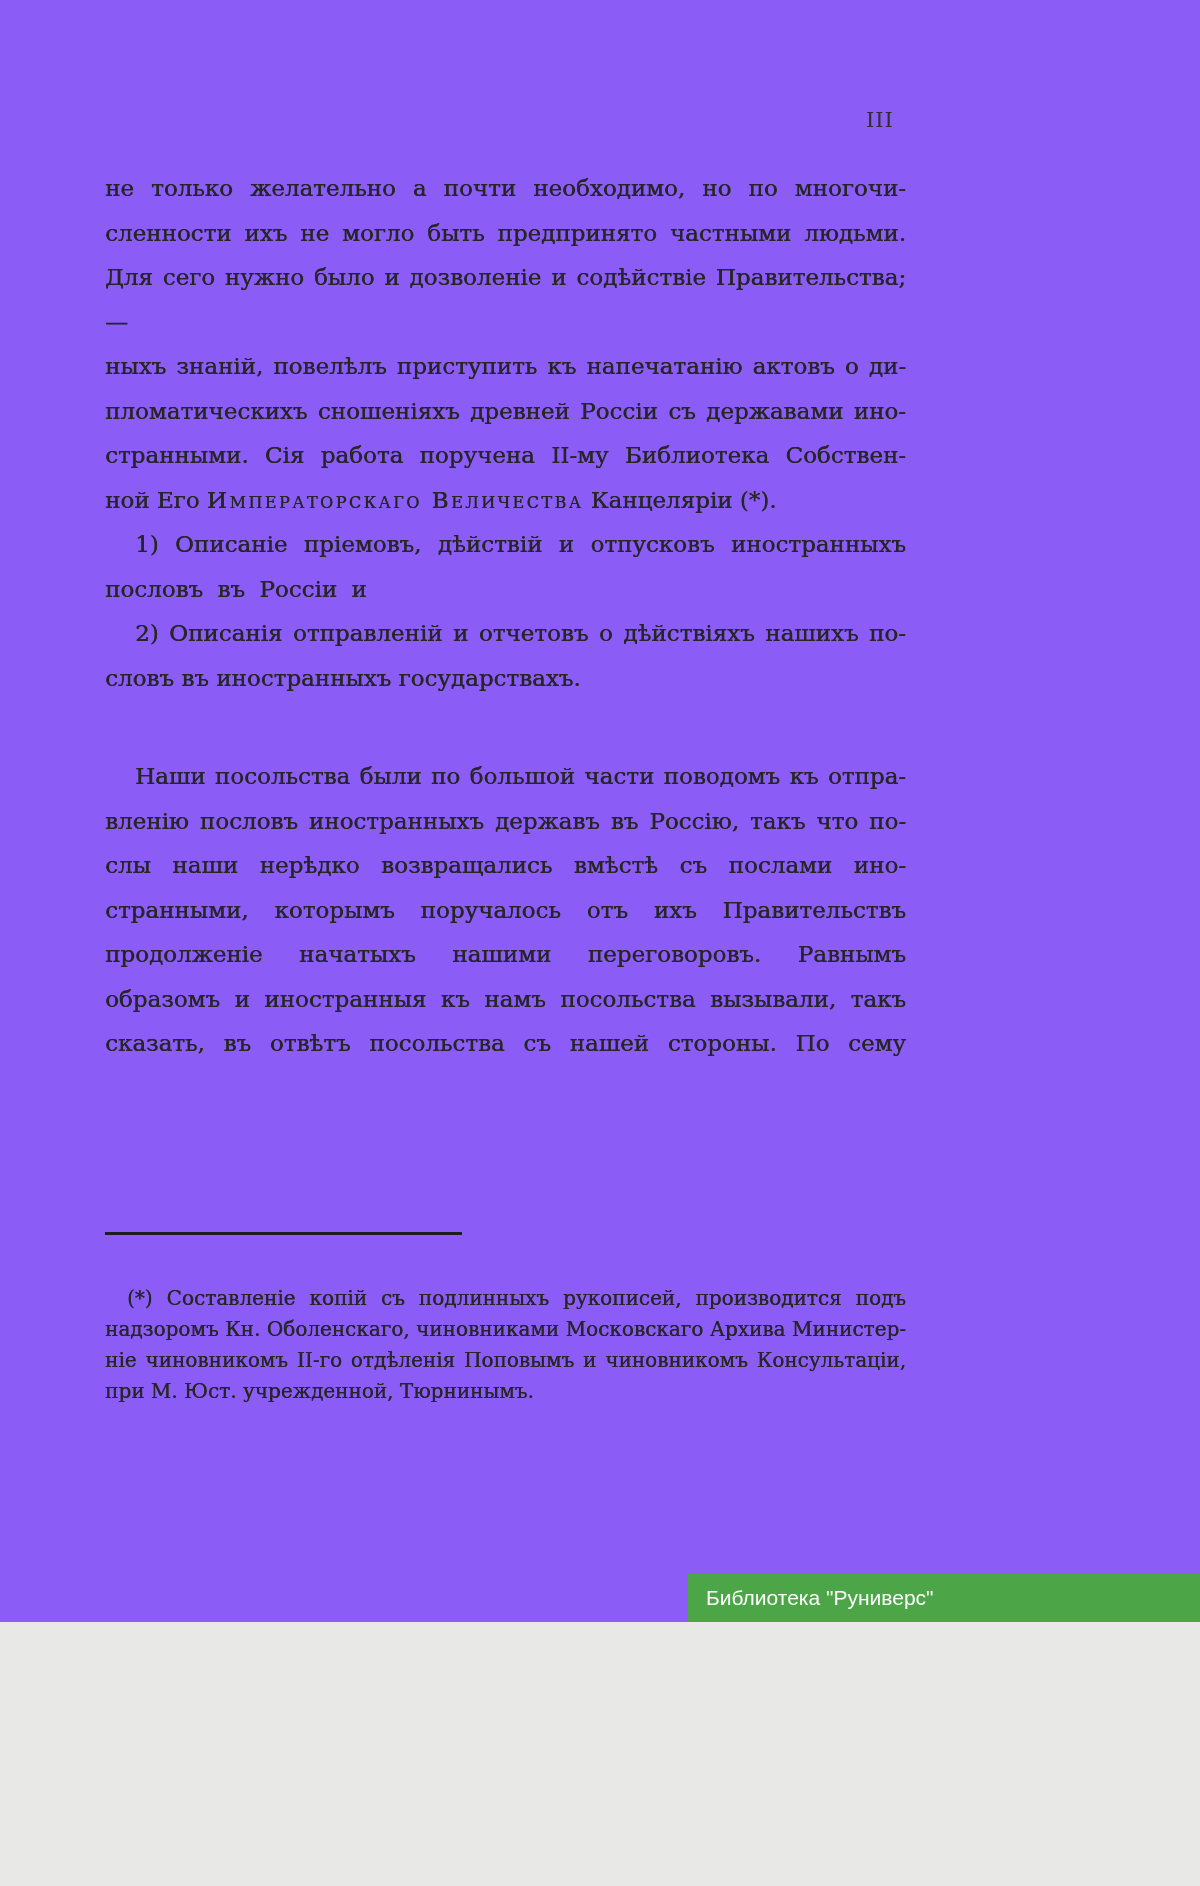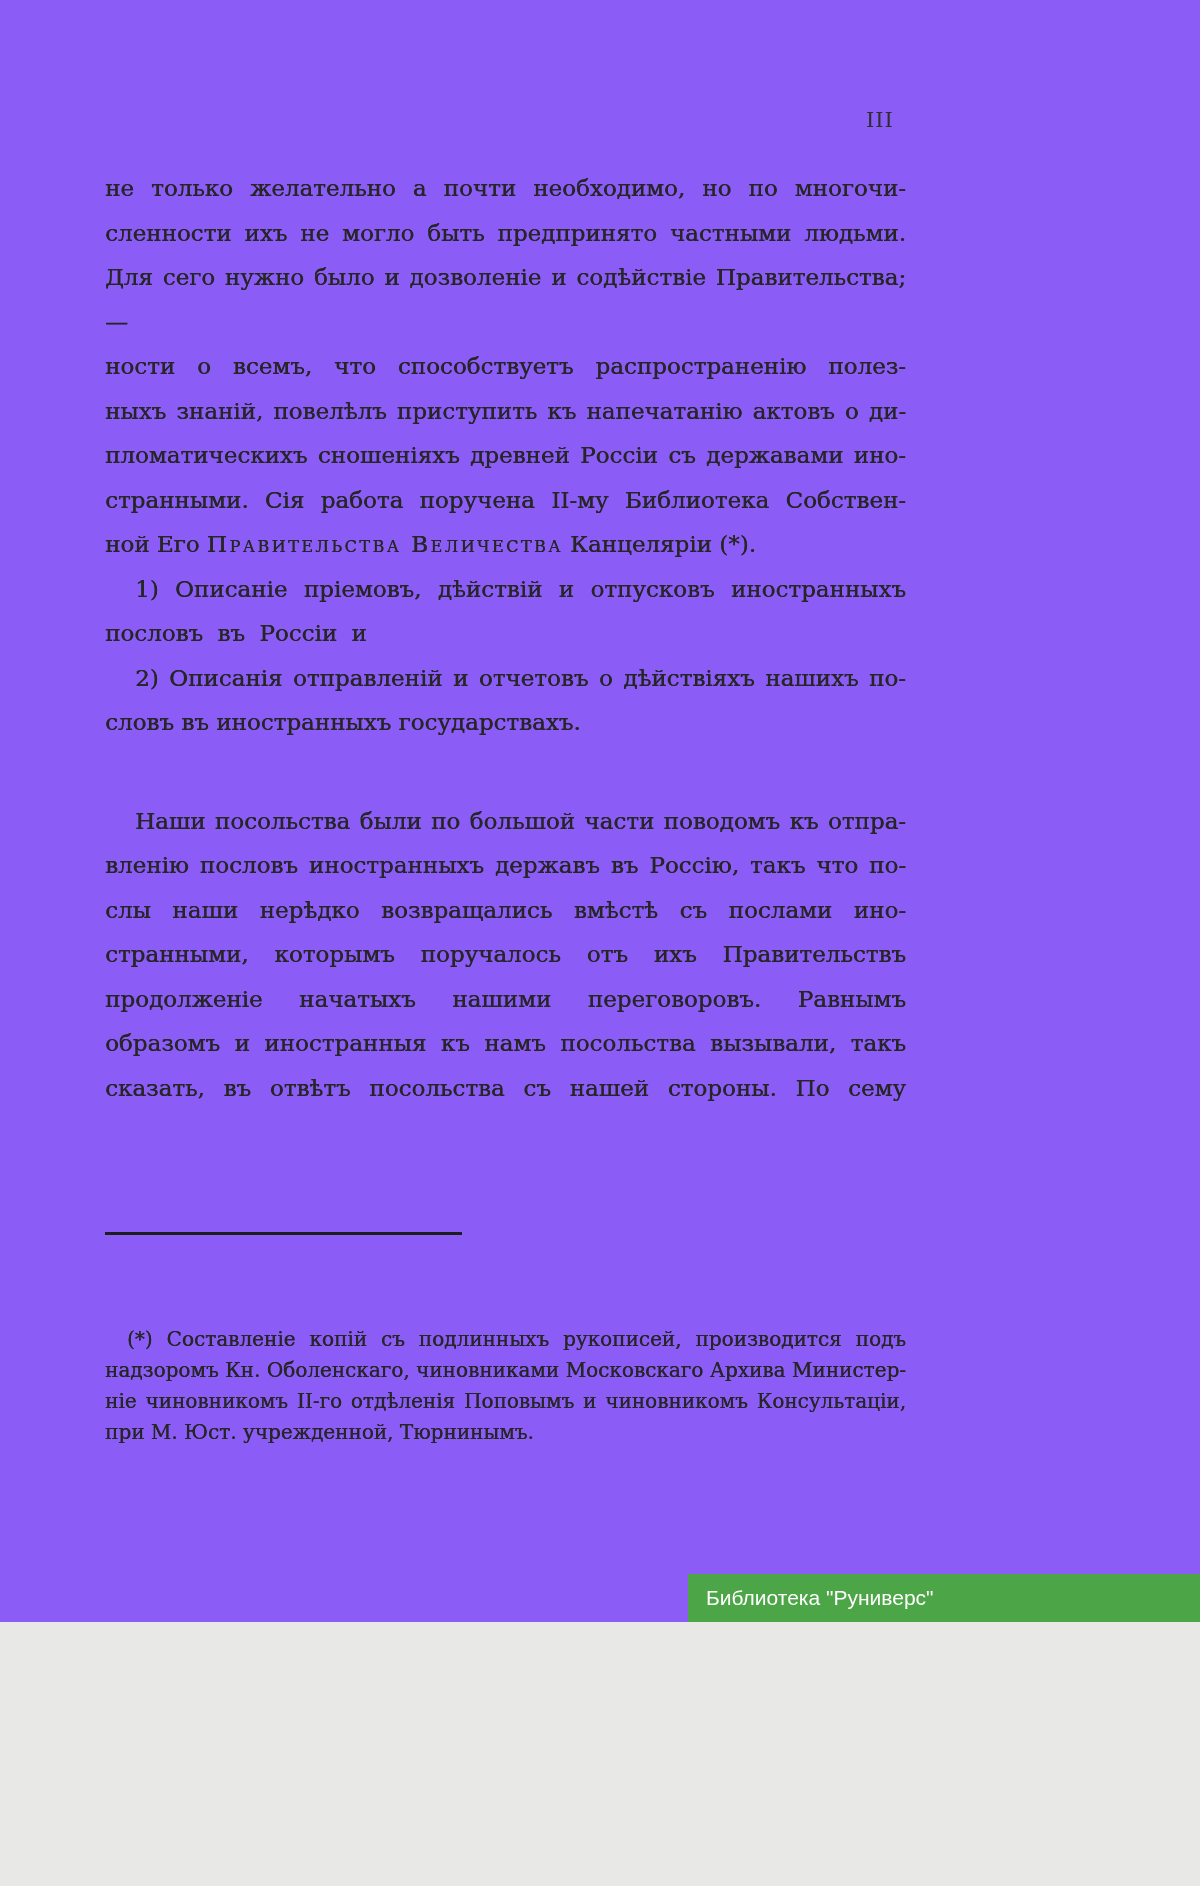--- a/index.html
+++ b/index.html
@@ -42,21 +42,21 @@
     position: absolute;
     left: 105px;
     top: 1232px;
     width: 357px;
     height: 3px;
     background: #1e1e1e;
   }
   .footnote {
     position: absolute;
     left: 105px;
-    top: 1324px;
+    top: 1283px;
     width: 801px;
     font-size: 20px;
     line-height: 31px;
     text-shadow: 0.3px 0 0 currentColor;
   }
   .footnote .ind { text-indent: 22px; }
   .footer-bar {
     position: absolute;
     left: 688px;
     right: 0;
@@ -78,25 +78,24 @@
 <div class="page">
 
   <div class="pagenum">III</div>
 
   <div class="body-text">
 
     <div class="para">
       <div class="line j">не только желательно а почти необходимо, но по многочи-</div>
       <div class="line j">сленности ихъ не могло быть предпринято частными людьми.</div>
       <div class="line j">Для сего нужно было и дозволеніе и содѣйствіе Правительства;—</div>
-      <div class="line j">ности о всемъ, что способствуетъ распространенію полез-</div>
       <div class="line j">ныхъ знаній, повелѣлъ приступить къ напечатанію актовъ о ди-</div>
       <div class="line j">пломатическихъ сношеніяхъ древней Россіи съ державами ино-</div>
       <div class="line j">странными. Сія работа поручена II-му Библиотека Собствен-</div>
-      <div class="line"><span>ной Его </span><span class="sc">Правительства Величества</span><span> Канцеляріи (*).</span></div>
+      <div class="line"><span>ной Его </span><span class="sc">Императорскаго Величества</span><span> Канцеляріи (*).</span></div>
     </div>
 
 
     <div class="para">
       <div class="line j ind">1) Описаніе пріемовъ, дѣйствій и отпусковъ иностранныхъ</div>
       <div class="line wsp">пословъ въ Россіи и</div>
     </div>
 
     <div class="para">
       <div class="line j ind">2) Описанія отправленій и отчетовъ о дѣйствіяхъ нашихъ по-</div>

